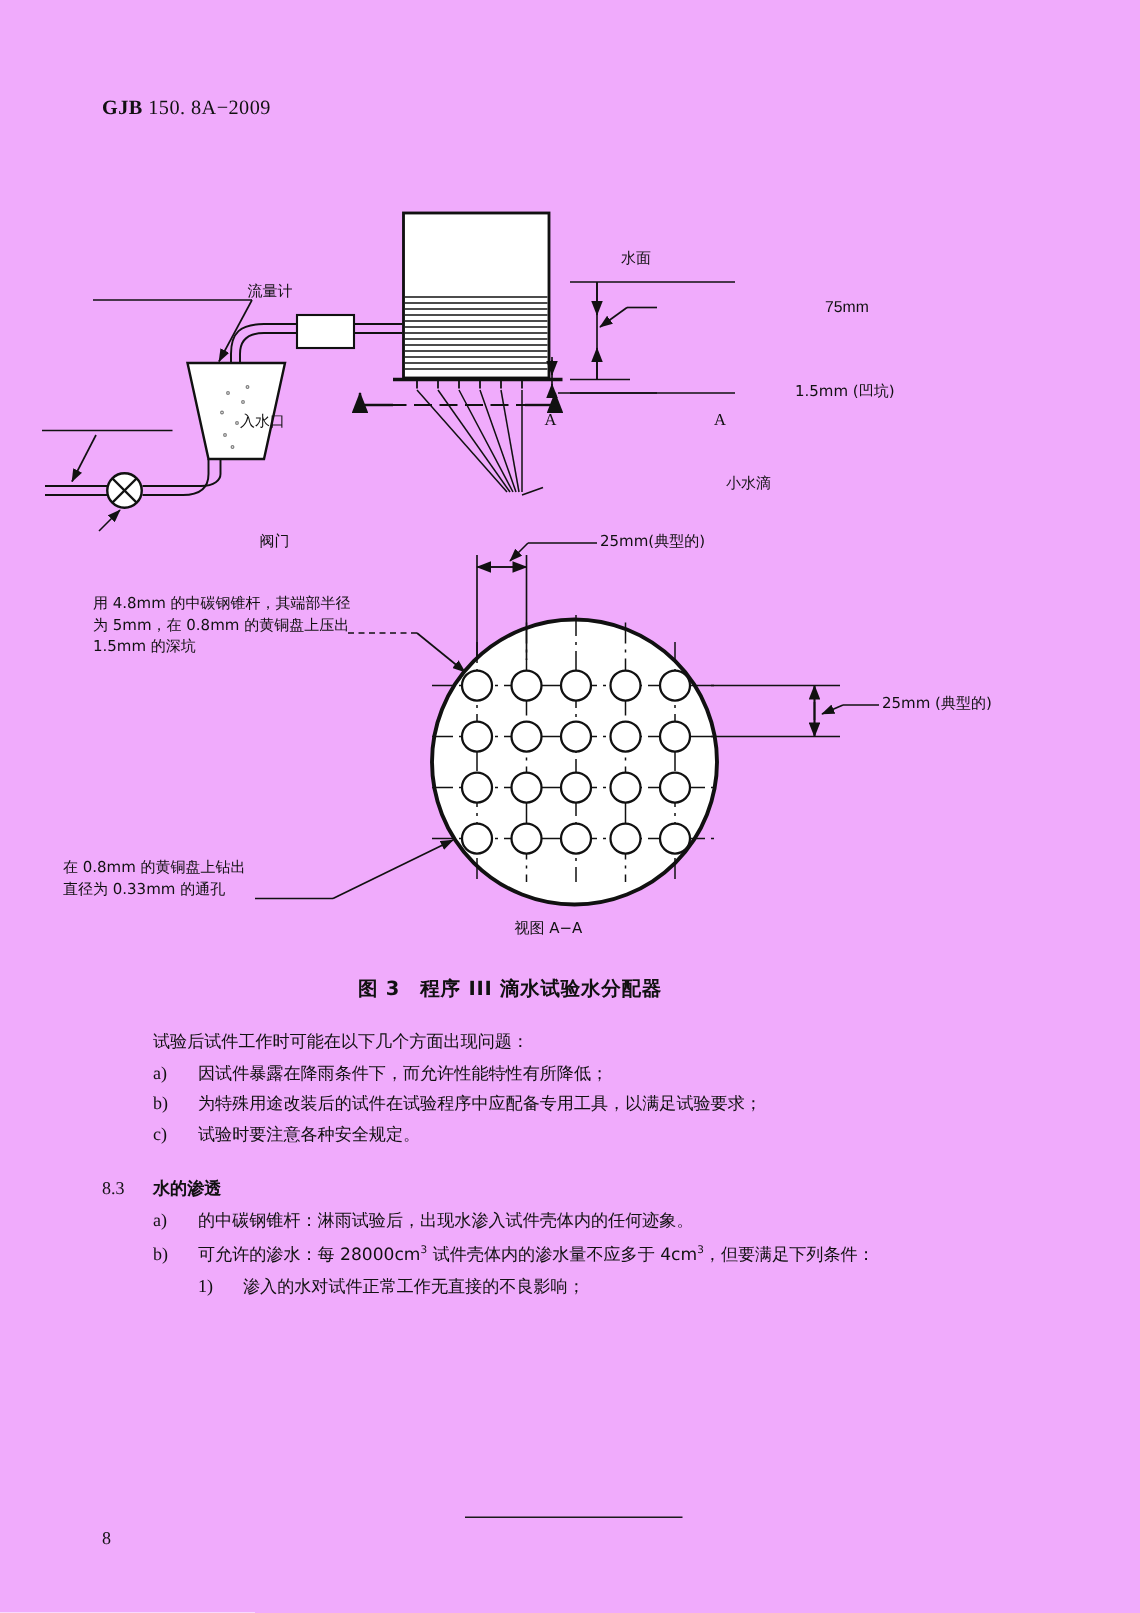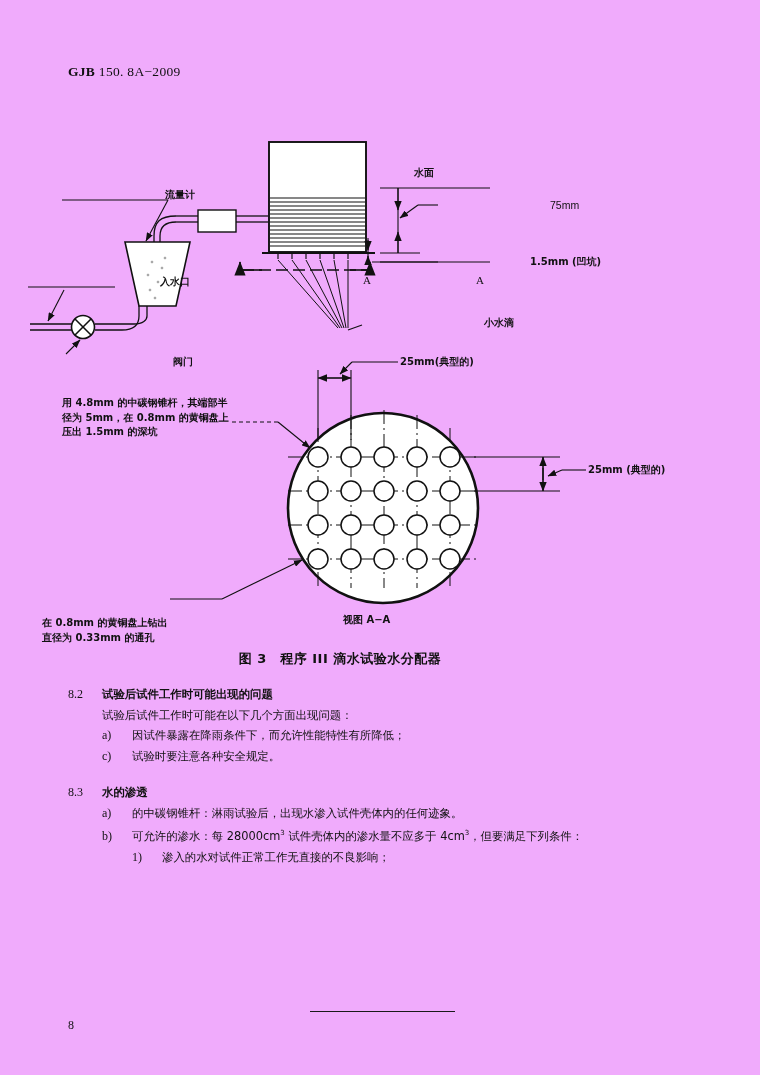--- a/index.html
+++ b/index.html
@@ -43,21 +43,21 @@
   .fig-label {
     position: absolute;
     font-family: "Liberation Sans", sans-serif;
     font-size: 10.5px;
     color: #111;
     white-space: nowrap;
     line-height: 1.45;
   }
   .fig-label.cn {
     font-family: "DejaVu Sans", "Liberation Sans", sans-serif;
-    font-weight: bold;
+    font-weight: normal;
     font-size: 10px;
   }
   .fig-label.multi { white-space: normal; width: 170px; }
   .fig-label.serif {
     font-family: "Liberation Serif", serif;
     font-weight: normal;
     font-size: 11px;
   }
   .sup { font-size: 7px; vertical-align: super; }
 
@@ -337,34 +337,34 @@
     <div class="fig-label cn" style="left:414px; top:56px;">水面</div>
     <div class="fig-label" style="left:550px; top:88px;">75mm</div>
     <div class="fig-label cn" style="left:530px; top:145px;">1.5mm (凹坑)</div>
     <div class="fig-label serif" style="left:363px; top:163px;">A</div>
     <div class="fig-label serif" style="left:476px; top:163px;">A</div>
     <div class="fig-label cn" style="left:484px; top:206px;">小水滴</div>
 
     <div class="fig-label cn" style="left:400px; top:245px;">25mm(典型的)</div>
     <div class="fig-label cn" style="left:588px; top:353px;">25mm (典型的)</div>
     <div class="fig-label cn multi" style="left:62px; top:286px; width:172px;">用 4.8mm 的中碳钢锥杆，其端部半径为 5mm，在 0.8mm 的黄铜盘上压出 1.5mm 的深坑</div>
-    <div class="fig-label cn multi" style="left:42px; top:462px; width:128px;margin-top:44px;">在 0.8mm 的黄铜盘上钻出直径为 0.33mm 的通孔</div>
+    <div class="fig-label cn multi" style="left:42px; top:462px; width:128px;">在 0.8mm 的黄铜盘上钻出直径为 0.33mm 的通孔</div>
     <div class="fig-label cn" style="left:343px; top:503px;">视图 A−A</div>
   </div>
 
   <div id="fig-caption">图 3 程序 III 滴水试验水分配器</div>
 
   <div id="body-text">
 
-    <div class="sec-head">
-      <span class="num">8.2</span><span>试验后试件工作时可能出现的问题</span>
-    </div>
     <div class="para">试验后试件工作时可能在以下几个方面出现问题：</div>
     <div class="item">
       <span class="mark">a)</span><span>因试件暴露在降雨条件下，而允许性能特性有所降低；</span>
+    </div>
+    <div class="item">
+      <span class="mark">b)</span><span>为特殊用途改装后的试件在试验程序中应配备专用工具，以满足试验要求；</span>
     </div>
     <div class="item">
       <span class="mark">c)</span><span>试验时要注意各种安全规定。</span>
     </div>
 
     <div class="sec-head" style="margin-top:16px;">
       <span class="num">8.3</span><span>水的渗透</span>
     </div>
     <div class="item">
       <span class="mark">a)</span><span>的中碳钢锥杆：淋雨试验后，出现水渗入试件壳体内的任何迹象。</span>

